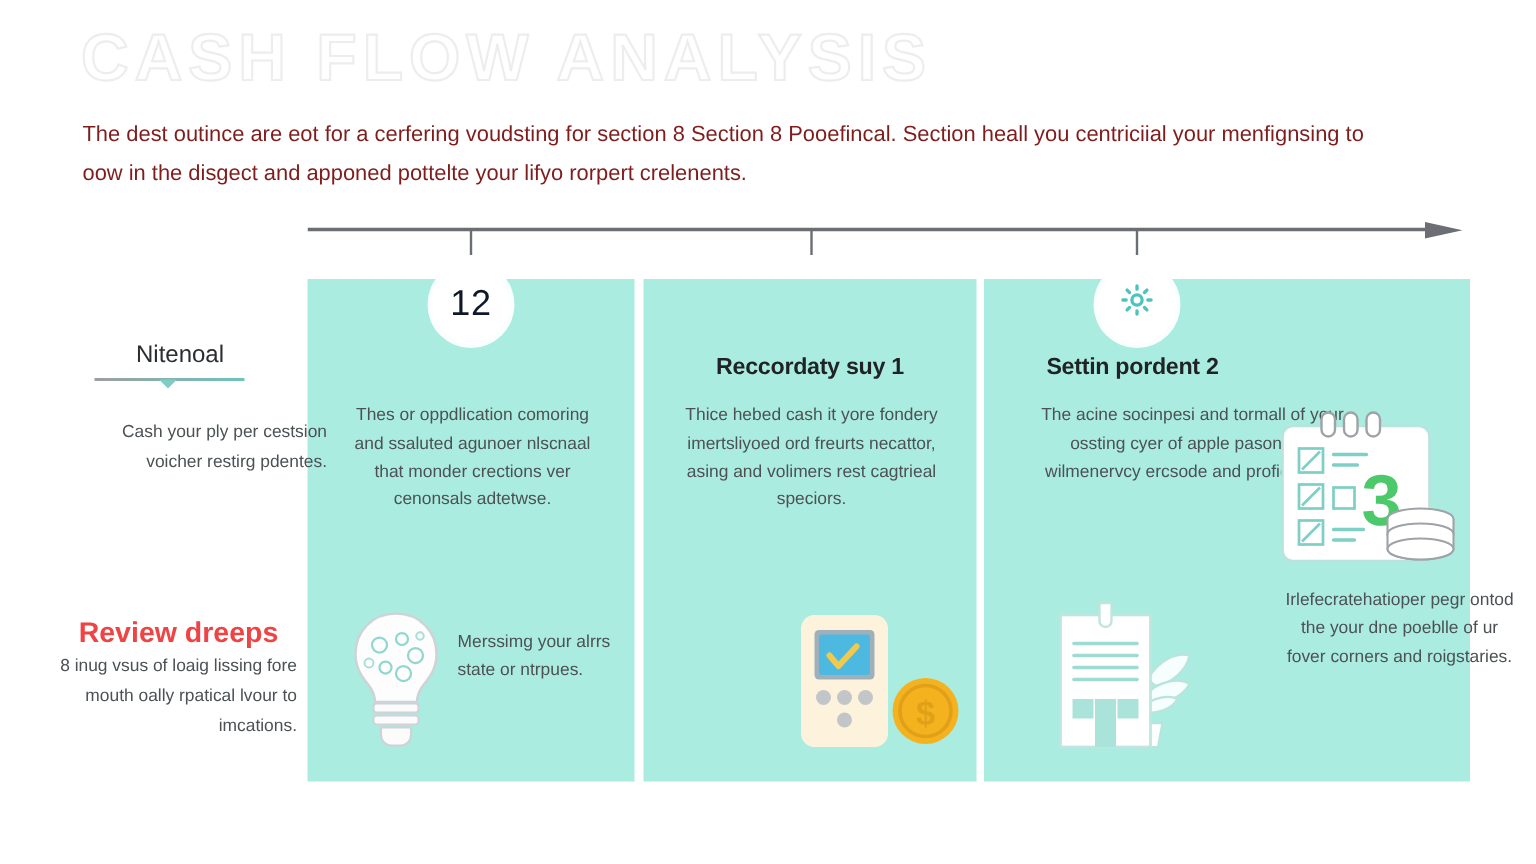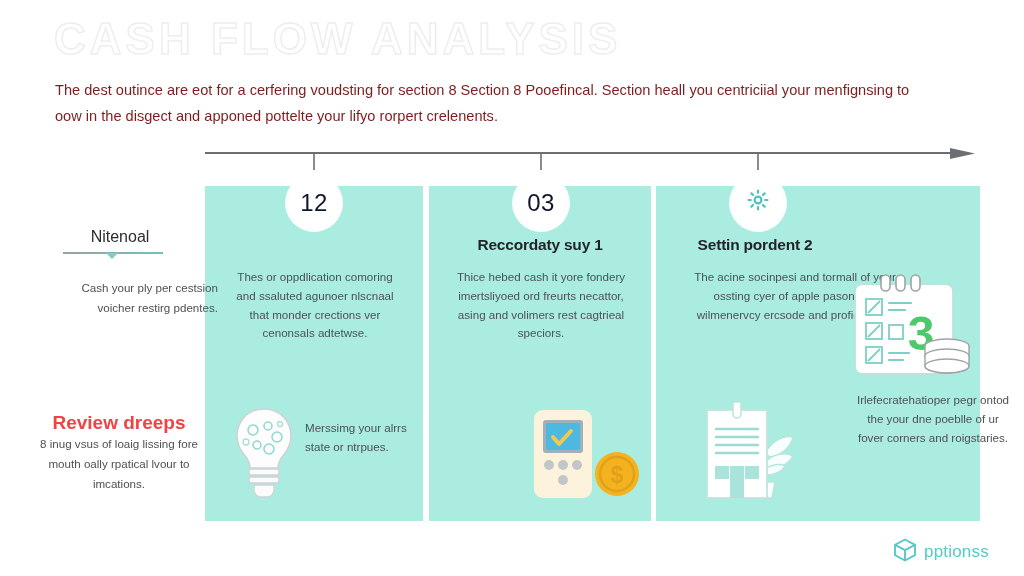--- a/index.html
+++ b/index.html
@@ -157,21 +157,21 @@
     text-align: center;
     font-size: 19px;
     font-weight: 700;
     color: #ef4444;
   }
   .side2-body {
     position: absolute;
     left: 40px;
     top: 434px;
     width: 158px;
-    text-align: center;
+    text-align: right;
     font-size: 11.6px;
     line-height: 1.72;
     color: #4c5154;
   }
 
   
   .cap {
     position: absolute;
     font-size: 11.6px;
     line-height: 1.62;
@@ -222,21 +222,20 @@
       <line x1="336" y1="5" x2="336" y2="22" stroke="#6b6e72" stroke-width="1.6"></line>
       <line x1="553" y1="5" x2="553" y2="22" stroke="#6b6e72" stroke-width="1.6"></line>
     </svg>
   </div>
 
   <div class="panel panel-1"></div>
   <div class="panel panel-2"></div>
   <div class="panel panel-3"></div>
 
   <div class="circle circle-1">12</div>
-  <div class="circle circle-2">03</div>
   <div class="circle circle-3">
     <span>
       <svg width="24" height="24" viewBox="0 0 24 24" fill="none" stroke="#4cc3bb" stroke-width="2.2">
         <circle cx="12" cy="12" r="3.4"></circle>
         <path d="M12 2.6v2.2M12 19.2v2.2M2.6 12h2.2M19.2 12h2.2M5.4 5.4l1.6 1.6M17 17l1.6 1.6M18.6 5.4L17 7M7 17l-1.6 1.6" stroke-linecap="round"></path>
       </svg>
     </span>
   </div>
 
   <div class="panel-head ph-2">Reccordaty suy 1</div>
@@ -334,23 +333,14 @@
         <ellipse cx="98" cy="74" rx="22" ry="7"></ellipse>
         <path d="M76 74v10c0 4 10 7 22 7s22-3 22-7V74"></path>
         <ellipse cx="98" cy="84" rx="22" ry="7"></ellipse>
         <path d="M76 84v10c0 4 10 7 22 7s22-3 22-7V84"></path>
         <ellipse cx="98" cy="94" rx="22" ry="7"></ellipse>
       </g>
     </svg>
   </div>
   <div class="cap cap-3">Irlefecratehatioper pegr ontod the your dne poeblle of ur fover corners and roigstaries.</div>
 
-  <div class="logo">
-    <span>
-      <svg width="24" height="26" viewBox="0 0 24 26" fill="none" stroke="#57c9c6" stroke-width="1.9">
-        <path d="M12 2.5L22 7.8v10.4L12 23.5 2 18.2V7.8z" stroke-linejoin="round"></path>
-        <path d="M2 7.8l10 5.3 10-5.3M12 13.1v10.4" stroke-linejoin="round"></path>
-      </svg>
-    </span>
-    <span class="logo-text">pptionss</span>
-  </div>
 
 </div>
 
 </body></html>

